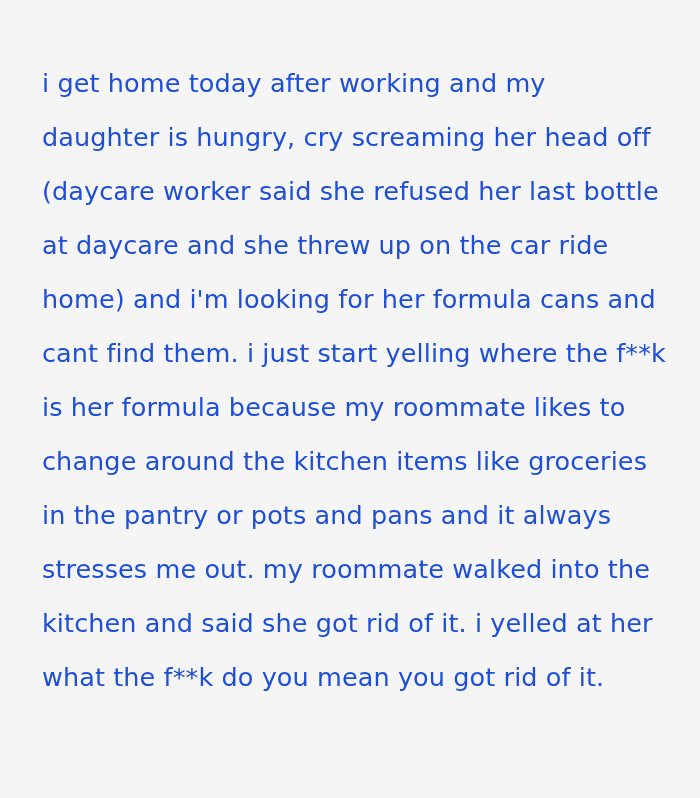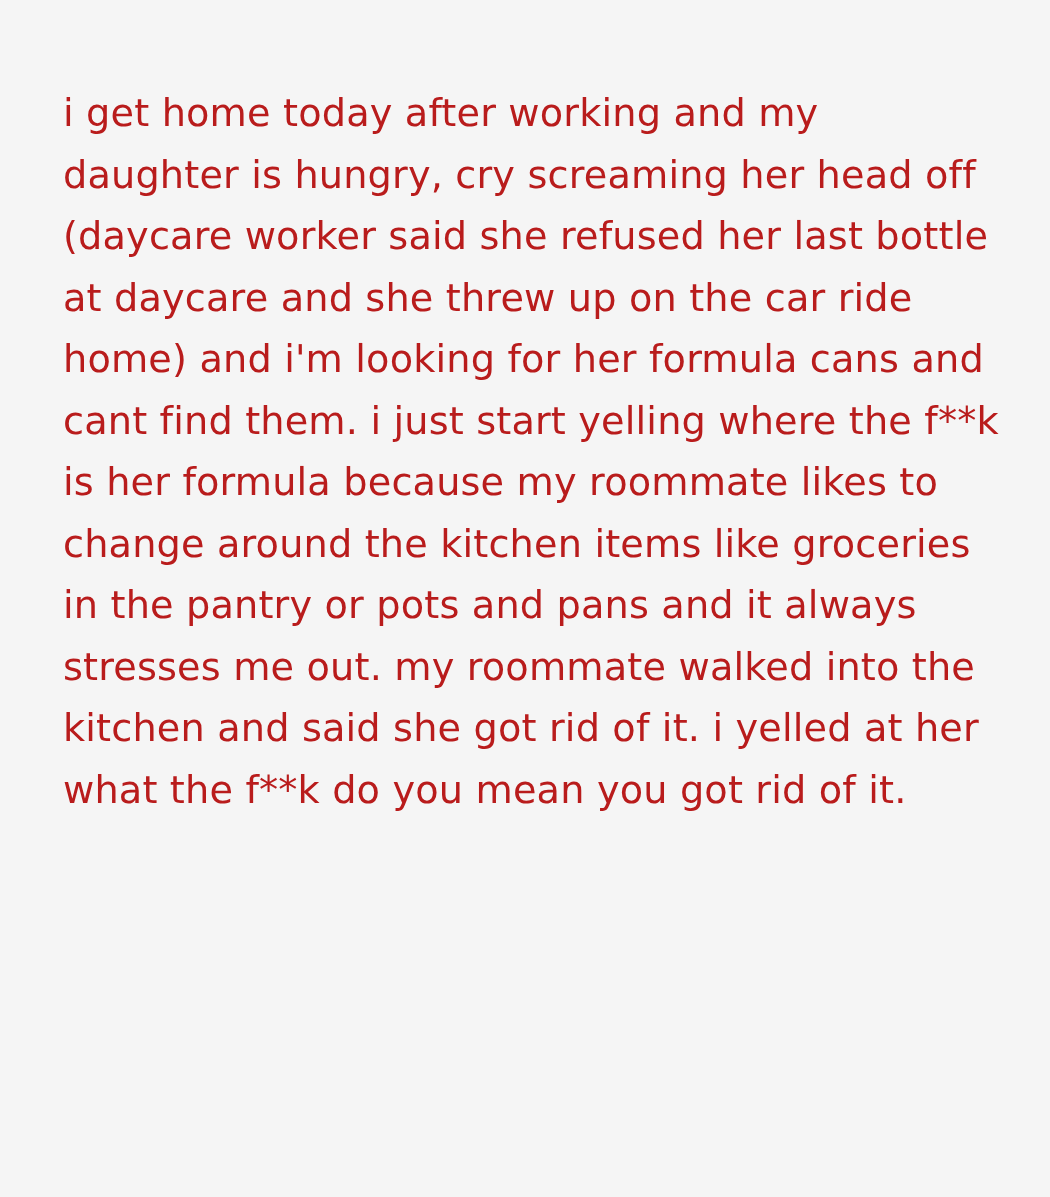--- a/index.html
+++ b/index.html
@@ -17,22 +17,22 @@
     width: 700px;
     height: 798px;
     background: #f5f5f5;
     padding: 30px 34px 30px 42px;
     display: flex;
     flex-direction: column;
     justify-content: flex-start;
   }
   .story-text {
     font-size: 25.5px;
-    line-height: 41px;
-    color: #b91c1c;
+    line-height: 54px;
+    color: #1d4ed8;
     font-weight: 400;
     letter-spacing: 0.1px;
     white-space: pre-wrap;
     word-wrap: break-word;
   }
 </style>
 </head>
 <body>
 
 <div class="page">

